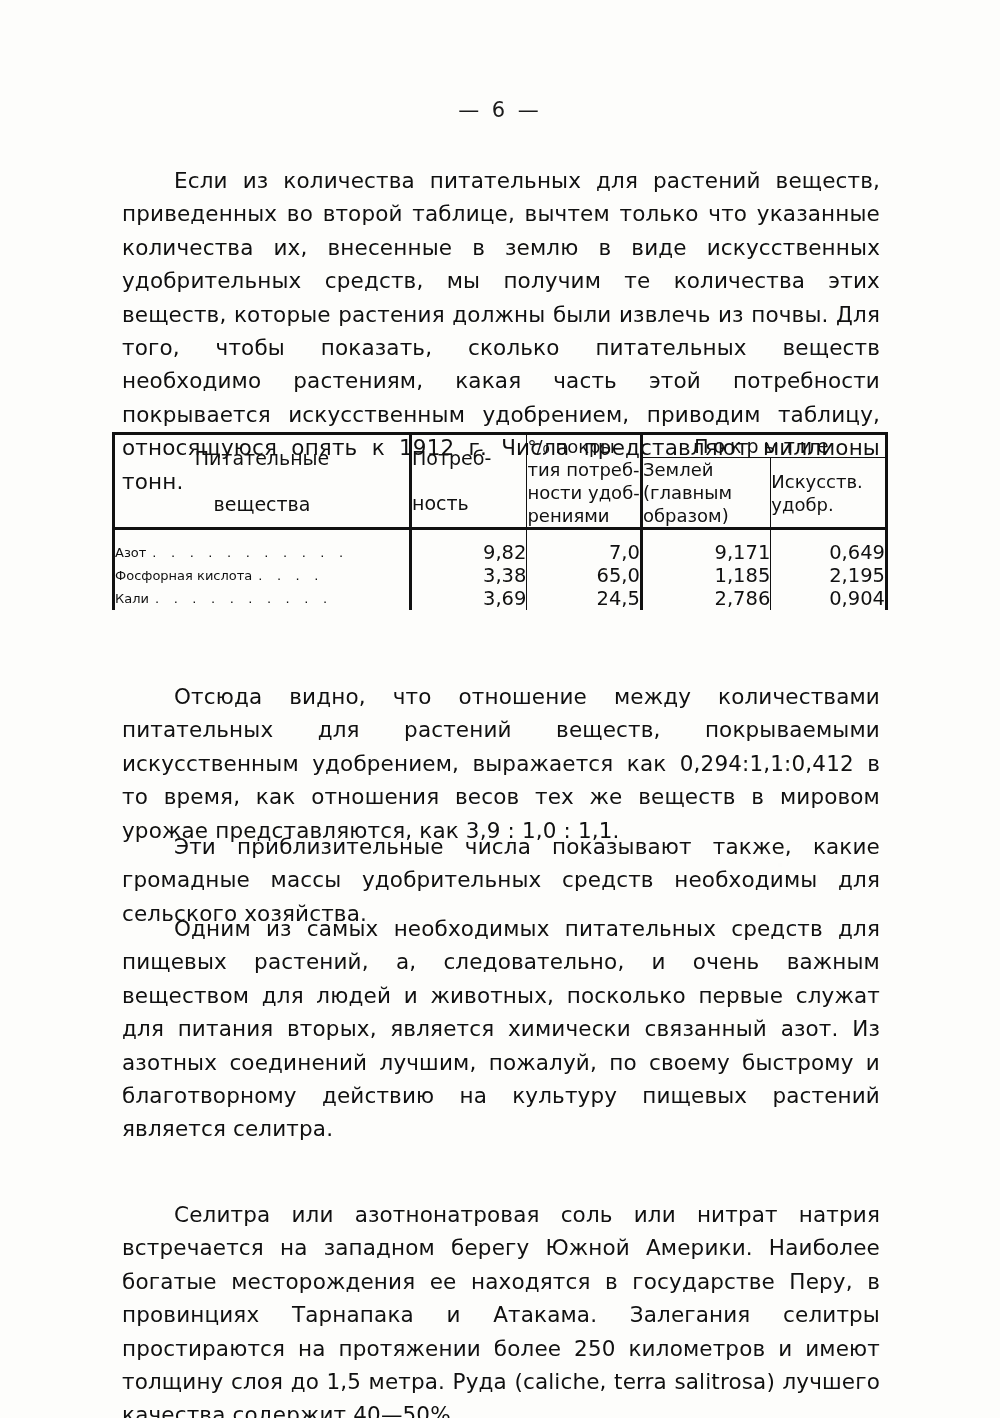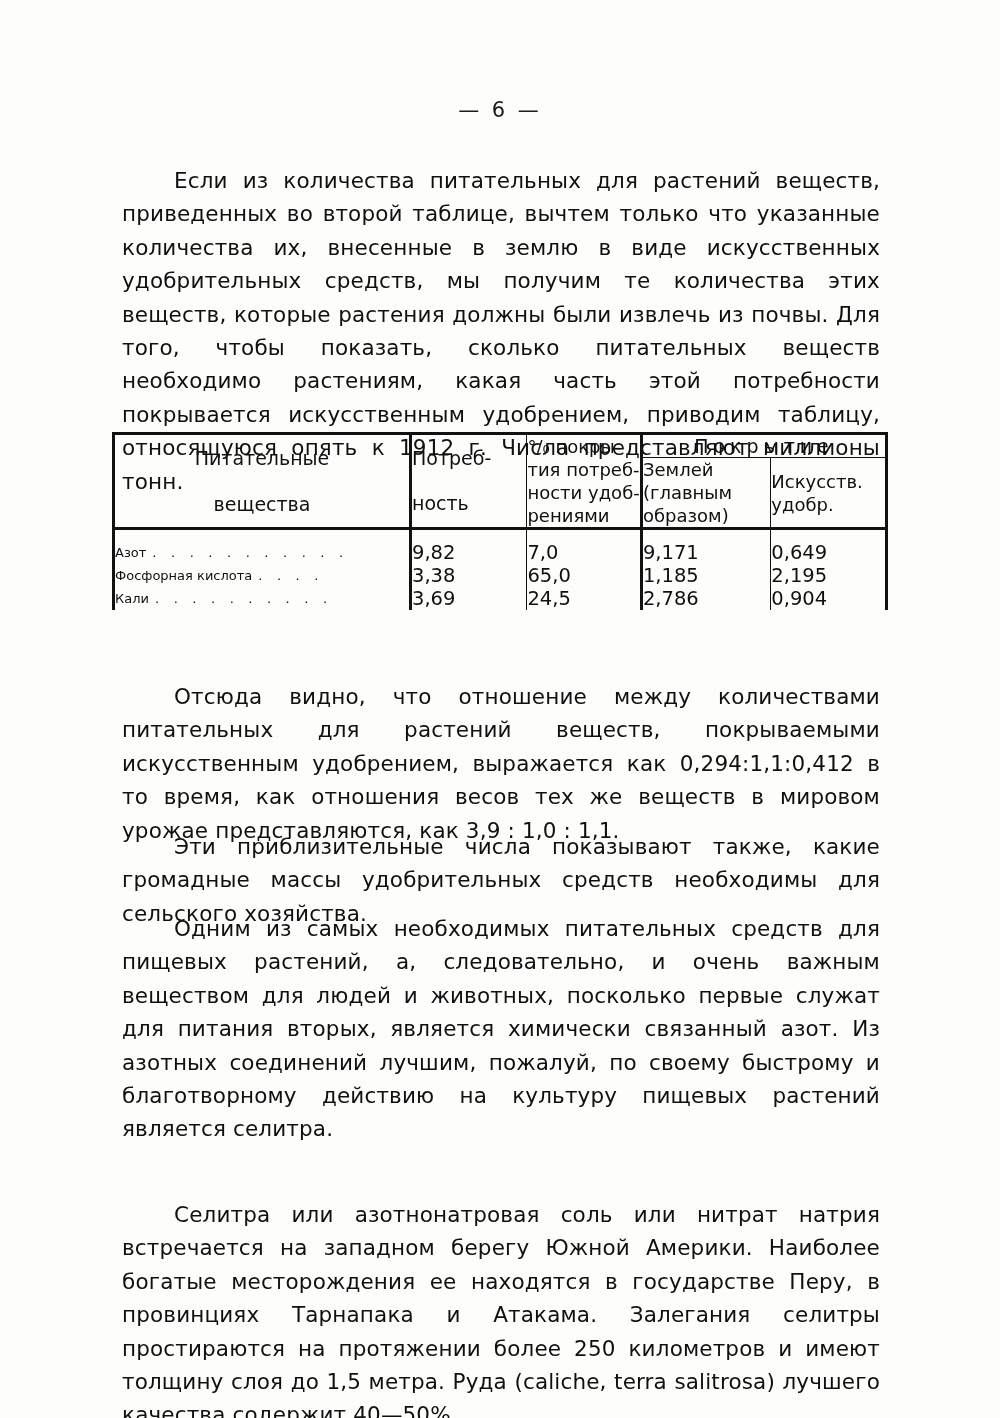--- a/index.html
+++ b/index.html
@@ -126,20 +126,21 @@
   .row-label {
     padding: 5px 10px 5px 28px;
     white-space: nowrap;
     font-size: 13px;
   }
   .leader {
     letter-spacing: 5.2px;
     margin-left: 6px;
   }
   .num {
+    text-align: right;
     padding: 5px 26px 5px 8px;
     font-size: 19.5px;
   }
   .spacer-row td { height: 11px; }
 
   
   .grain {
     position: absolute;
     inset: 0;
     pointer-events: none;

